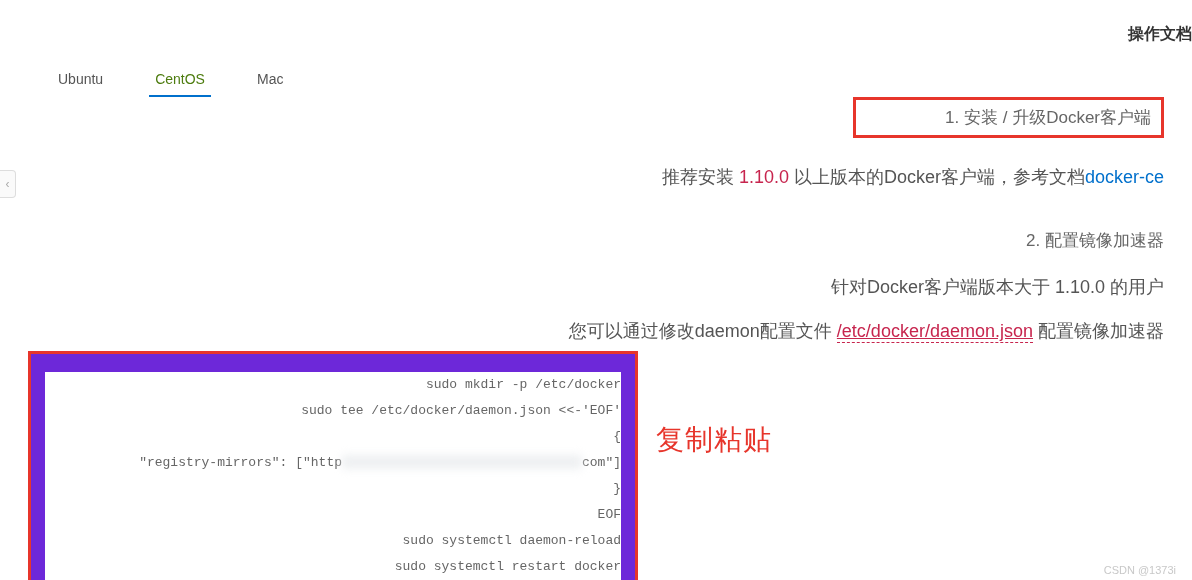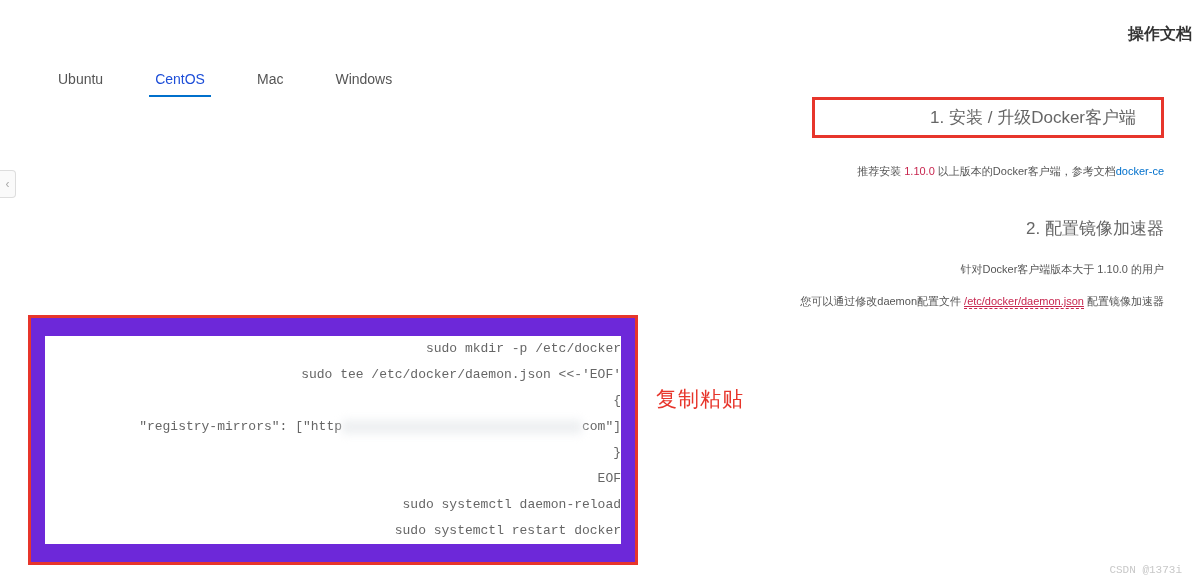--- a/index.html
+++ b/index.html
@@ -24,21 +24,21 @@
       border-bottom: none;
     }
     .tab {
       padding: 8px 18px 10px 18px;
       font-size: 14px;
       color: #555;
       cursor: pointer;
       position: relative;
     }
     .tab.active {
-      color: #1d4ed8;
+      color: #4d7c0f;
     }
     .tab.active::after {
       content: "";
       position: absolute;
       left: 12px;
       right: 12px;
       bottom: 0;
       height: 2px;
       background: #0070cc;
     }
@@ -47,26 +47,26 @@
     }
     .section-h {
       font-size: 17px;
       color: #666;
       margin-top: 28px;
       margin-bottom: 20px;
       font-weight: 500;
     }
     .red-box-1 {
       border: 3px solid #e7352b;
-      padding: 6px 25px;
+      padding: 6px 10px;
       display: inline-block;
-      width: 352px;
+      width: 311px;
     }
     .para {
-      font-size: 11px;
+      font-size: 18px;
       color: #555;
       line-height: 1.7;
     }
     .para .hl { color: #c7254e; }
     .para a { color: #0070cc; text-decoration: none; }
     .daemon-path {
       color: #c7254e;
       border-bottom: 1px dashed #c7254e;
       padding-bottom: 1px;
       text-decoration: underline;
@@ -98,21 +98,21 @@
       display:inline-block;
       background: #eef0f2;
       color: transparent;
       filter: blur(4px);
       border-radius: 2px;
       vertical-align: middle;
       height: 14px;
       width: 240px;
     }
     .copy-label {
-      font-size: 21px;
+      font-size: 28px;
       color: #e7352b;
       margin-top: 70px;
       letter-spacing: 1px;
     }
     .side-tab {
       position: absolute;
       left: 0;
       top: 170px;
       width: 16px;
       height: 28px;
@@ -122,40 +122,39 @@
       display: flex;
       align-items: center;
       justify-content: center;
       color: #aaa;
       font-size: 12px;
       background: #fafafa;
     }
     .watermark {
       position: absolute;
       bottom: 4px;
-      right: 10px;
+      right: 16px;
       font-size: 11px;
       color: #c8c8c8;
-      font-family: Liberation Mono, monospace;
+      font-family: Liberation Sans, sans-serif;
     }
   </style>
 </head>
 <body>
 
 <div class="side-tab">
   <span>‹</span>
 </div>
 
 <div class="page-title">操作文档</div>
 
 <div class="tabs">
   <div class="tab">Ubuntu</div>
   <div class="tab active">CentOS</div>
   <div class="tab">Mac</div>
-  <div class="tab">Windows</div>
 </div>
 
 <div class="content">
 
   <div class="red-box-1">
     <div class="section-h" style="margin:0;">1. 安装 / 升级Docker客户端</div>
   </div>
 
   <p class="para" style="margin-top:24px;">
     <span>推荐安装 </span><span class="hl">1.10.0</span><span> 以上版本的Docker客户端，参考文档</span><a>docker-ce</a>

